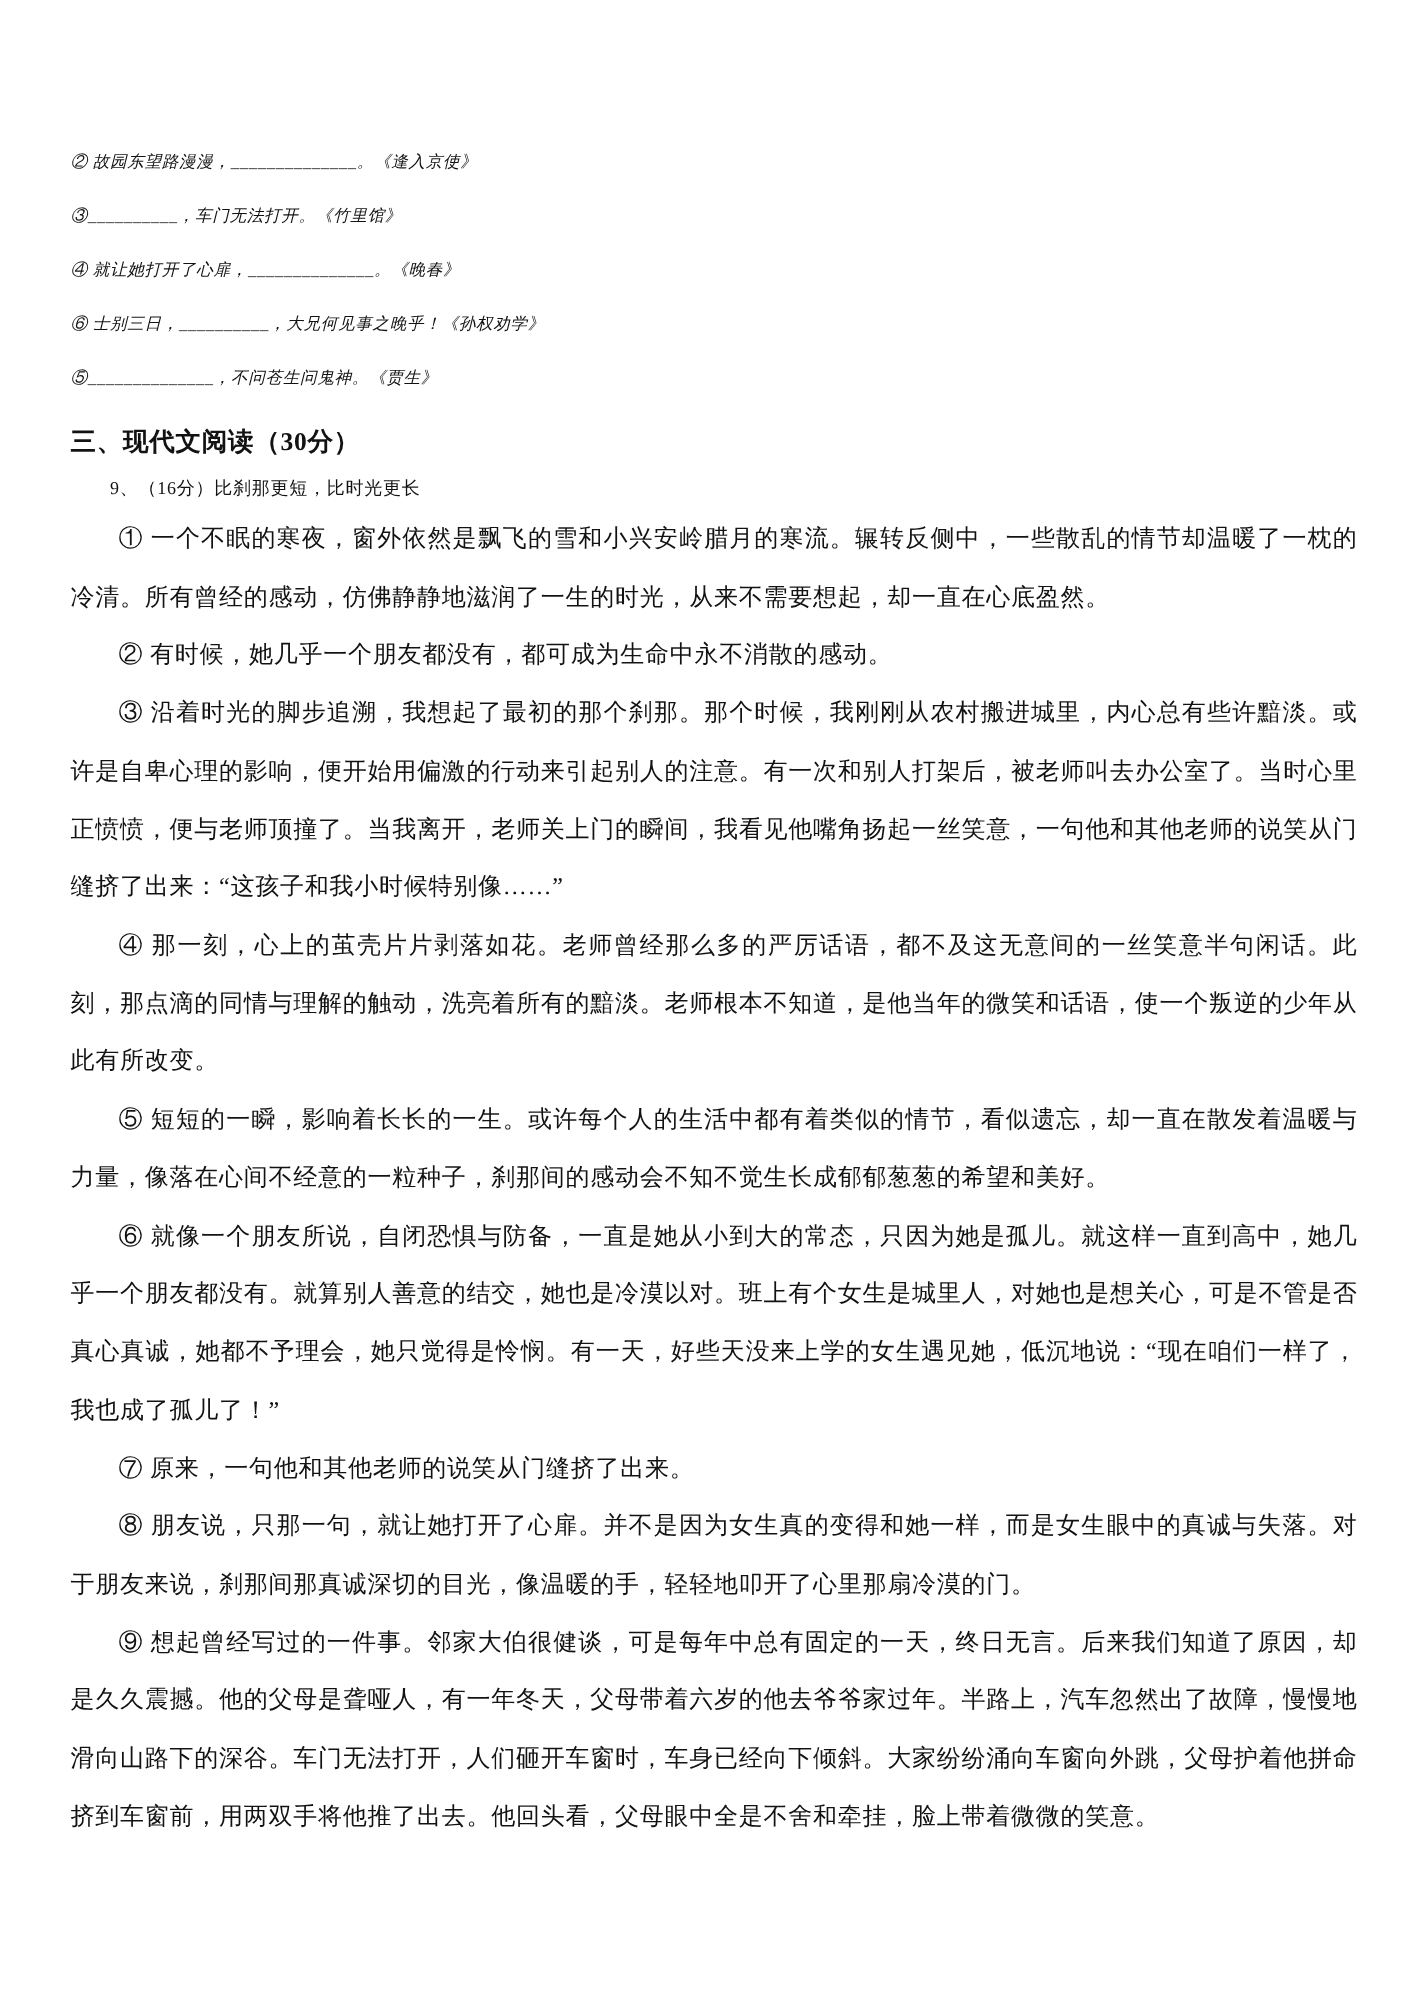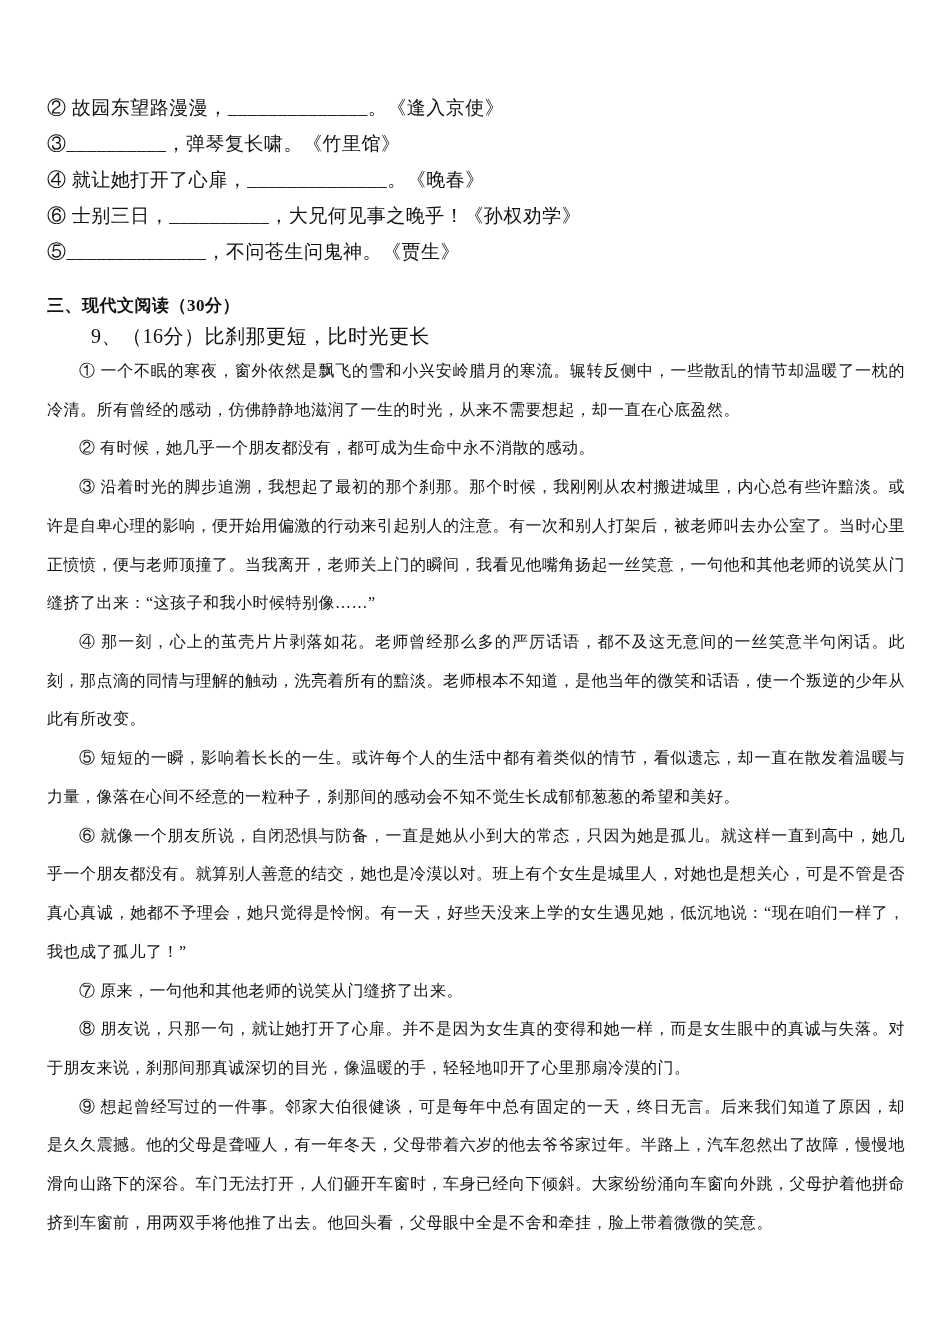--- a/index.html
+++ b/index.html
@@ -6,55 +6,56 @@
   .page {
     width: 950px;
     min-height: 1344px;
     box-sizing: border-box;
     background: #ffffff;
     color: #121212;
     padding: 90px 45px 60px 47px;
     font-family: "Liberation Serif", "DejaVu Serif", serif;
   }
   .fill-item {
-    font-size: 19px;
+    font-size: 11px;
     line-height: 36px;
     white-space: nowrap;
     letter-spacing: 0.5px;
+    font-style: italic;
   }
   .dictation-prompt { padding-left: 3px; }
   .section-heading {
     font-size: 17px;
     font-weight: bold;
-    margin: 21px 0 0 0;
+    margin: 10px 0 0 0;
     line-height: 30px;
     letter-spacing: 0.5px;
   }
   .question-title, .author {
-    font-size: 20px;
+    font-size: 12px;
     line-height: 31px;
     padding-left: 2.2em;
     letter-spacing: 0.5px;
   }
   .para {
     font-size: 16px;
     line-height: 2.42;
     text-align: justify;
     text-indent: 2em;
     margin: 0;
     letter-spacing: 0.5px;
   }
 </style>
 </head>
 <body>
 
 <div class="page">
 
   <div class="fill-item">② 故园东望路漫漫，______________。《逢入京使》</div>
-  <div class="fill-item">③__________，弹琴复长啸。《竹里馆》</div>
+  <div class="fill-item">③__________，车门无法打开。《竹里馆》</div>
   <div class="fill-item">④ 就让她打开了心扉，______________。《晚春》</div>
   <div class="fill-item">⑥ 士别三日，__________，大兄何见事之晚乎！《孙权劝学》</div>
   <div class="fill-item">⑤______________，不问苍生问鬼神。《贾生》</div>
 
 
   <h3 class="section-heading">三、现代文阅读（30分）</h3>
   <div class="question-title">9、（16分）比刹那更短，比时光更长</div>
 
   <p class="para">① 一个不眠的寒夜，窗外依然是飘飞的雪和小兴安岭腊月的寒流。辗转反侧中，一些散乱的情节却温暖了一枕的冷清。所有曾经的感动，仿佛静静地滋润了一生的时光，从来不需要想起，却一直在心底盈然。</p>
   <p class="para">② 有时候，她几乎一个朋友都没有，都可成为生命中永不消散的感动。</p>

